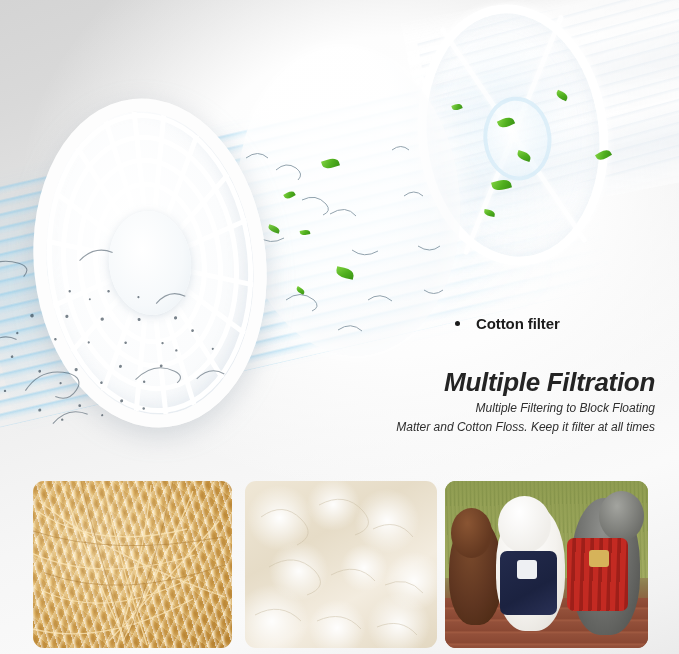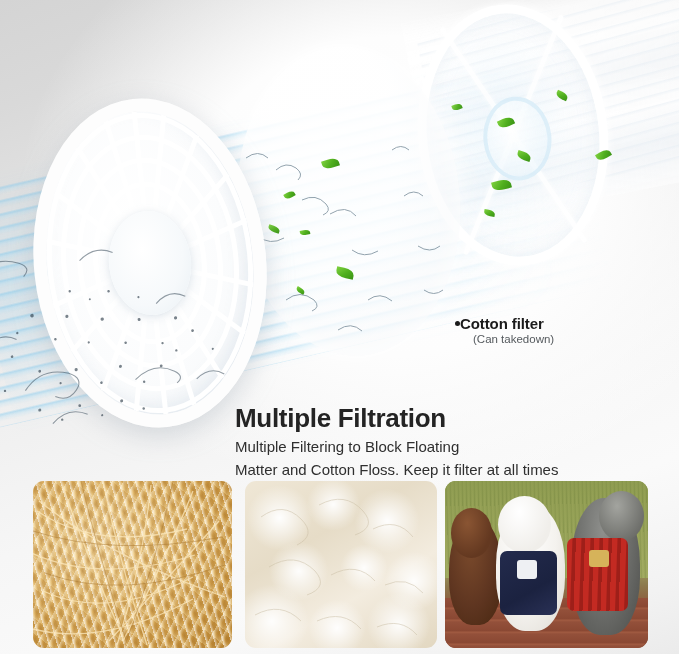--- a/index.html
+++ b/index.html
@@ -129,29 +129,29 @@
   .grille-inner{position:absolute;left:13px;top:13px;right:13px;bottom:13px;border-radius:50%;overflow:hidden;}
   .grille-cone{
     position:absolute;left:50%;top:50%;width:82px;height:104px;margin-left:-41px;margin-top:-52px;
     border-radius:50%;
     background:radial-gradient(ellipse at 42% 36%, #ffffff 0%, #f6f9fb 60%, #e8eff4 100%);
     box-shadow:0 2px 10px rgba(180,196,208,.45);
   }
 
   
   #callout{position:absolute;left:455px;top:315px;width:210px;}
-  .callout-row{display:flex;align-items:baseline;gap:0;}
+  .callout-row{display:flex;align-items:baseline;gap:16px;}
   .callout-dot{width:5px;height:5px;border-radius:50%;background:#1b1b1b;display:inline-block;position:relative;top:-3px;}
   .callout-main{font-size:15px;font-weight:bold;color:#1b1b1b;letter-spacing:-.1px;}
   .callout-sub{font-size:11.5px;color:#555a5e;margin-left:18px;margin-top:1px;}
 
   
-  #headline{position:absolute;right:24px;top:404px;width:420px;}
+  #headline{position:absolute;right:24px;top:368px;width:420px;text-align:right;font-style:italic;}
   .h-title{font-size:26px;font-weight:bold;color:#242424;letter-spacing:-.3px;line-height:1.14;}
-  .h-sub{font-size:15px;color:#2f2f2f;line-height:1.33;margin-top:3px;white-space:nowrap;}
+  .h-sub{font-size:12px;color:#2f2f2f;line-height:1.33;margin-top:3px;white-space:nowrap;}
 
   
   #strip{position:absolute;left:0;top:475px;width:679px;height:179px;}
   .photo{position:absolute;top:6px;height:167px;border-radius:11px;overflow:hidden;}
   .photo .inner{position:absolute;inset:0;}
   .photo-1{left:33px;width:199px;}
   .photo-2{left:245px;width:192px;}
   .photo-3{left:445px;width:203px;}
 
   
@@ -355,21 +355,20 @@
         </g>
       </svg>
     </div>
   </div>
 
   <div id="callout">
     <div class="callout-row">
       <span class="callout-dot"></span>
       <span class="callout-main">Cotton filter</span>
     </div>
-    <div class="callout-sub">(Can takedown)</div>
   </div>
 
   <div id="headline">
     <div class="h-title">Multiple Filtration</div>
     <div class="h-sub">Multiple Filtering to Block Floating</div>
     <div class="h-sub">Matter and Cotton Floss. Keep it filter at all times</div>
   </div>
 
   <div id="strip">
 

